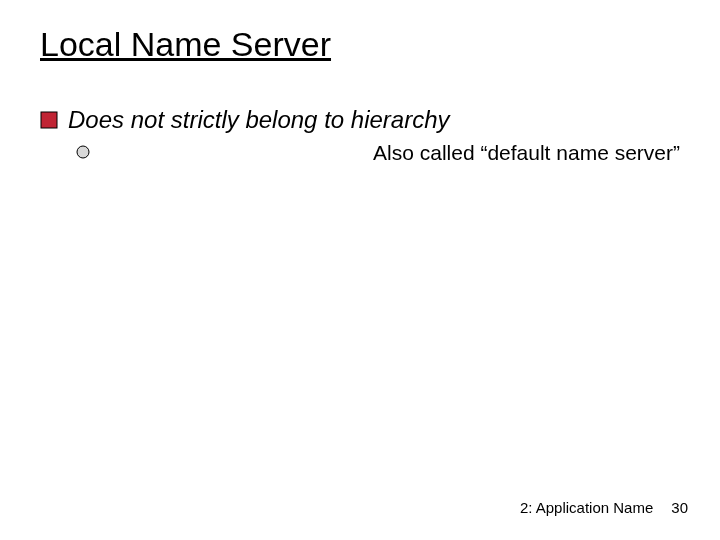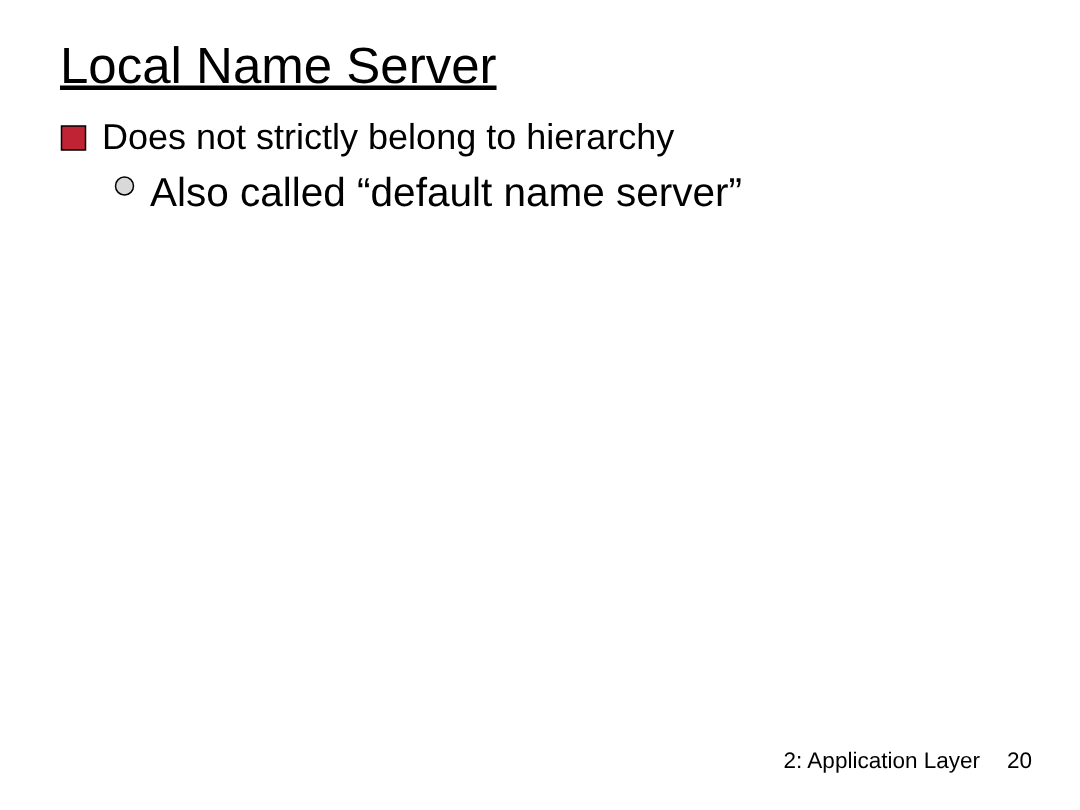--- a/index.html
+++ b/index.html
@@ -16,47 +16,49 @@
   .slide {
     box-sizing: border-box;
     padding: 24px 40px 0 40px;
     width: 720px;
     height: 540px;
     position: relative;
   }
   .title {
     font-size: 34px;
     text-decoration: underline;
-    margin: 0 0 12px 0;
+    margin: 0 0 40px 0;
     font-weight: normal;
     line-height: 1.2;
   }
   .level1 {
     display: flex;
     align-items: flex-start;
     font-size: 24px;
     line-height: 1.25;
     margin: 0 0 4px 0;
+    font-style: italic;
   }
   .level1 .bullet {
     flex: 0 0 auto;
     width: 18px;
     height: 18px;
     margin-top: 6px;
     margin-right: 10px;
   }
   .level1 .text {
     flex: 1 1 auto;
   }
   .level2 {
     display: flex;
     align-items: flex-start;
-    font-size: 27px;
+    font-size: 21px;
     line-height: 1.3;
     margin: 2px 0 10px 36px;
+    text-align: right;
   }
   .level2 .bullet {
     flex: 0 0 auto;
     width: 14px;
     height: 14px;
     margin-top: 6px;
     margin-right: 10px;
   }
   .level2 .text {
     flex: 1 1 auto;
@@ -94,17 +96,17 @@
       <svg viewBox="0 0 14 14">
           <circle cx="7" cy="7" r="6" fill="#d9d9d9" stroke="#000" stroke-width="1"></circle>
         </svg>
     </span>
     <span class="text">Also called “default name server”</span>
   </div>
 
 
 
   <div class="footer">
-    <span>2: Application Layer</span>
-    <span>20</span>
+    <span>2: Application Name</span>
+    <span>30</span>
   </div>
 
 </div>
 
 </body></html>

